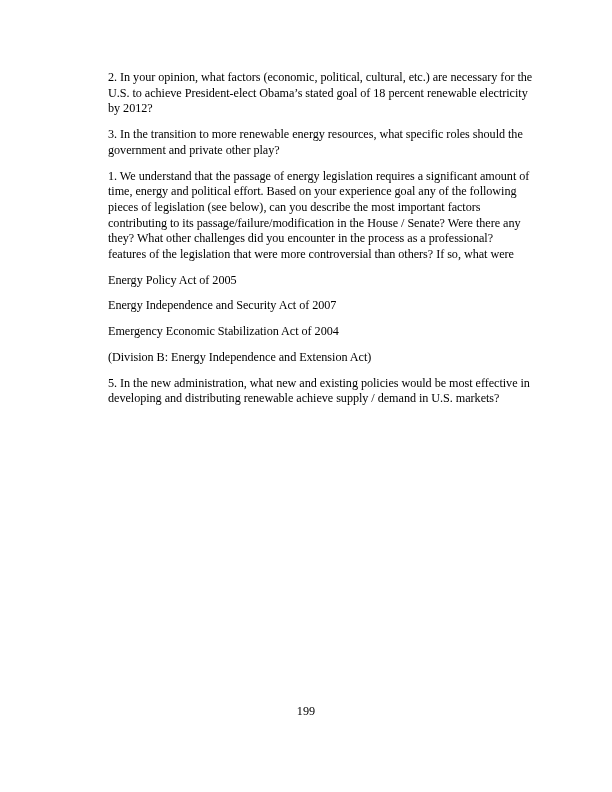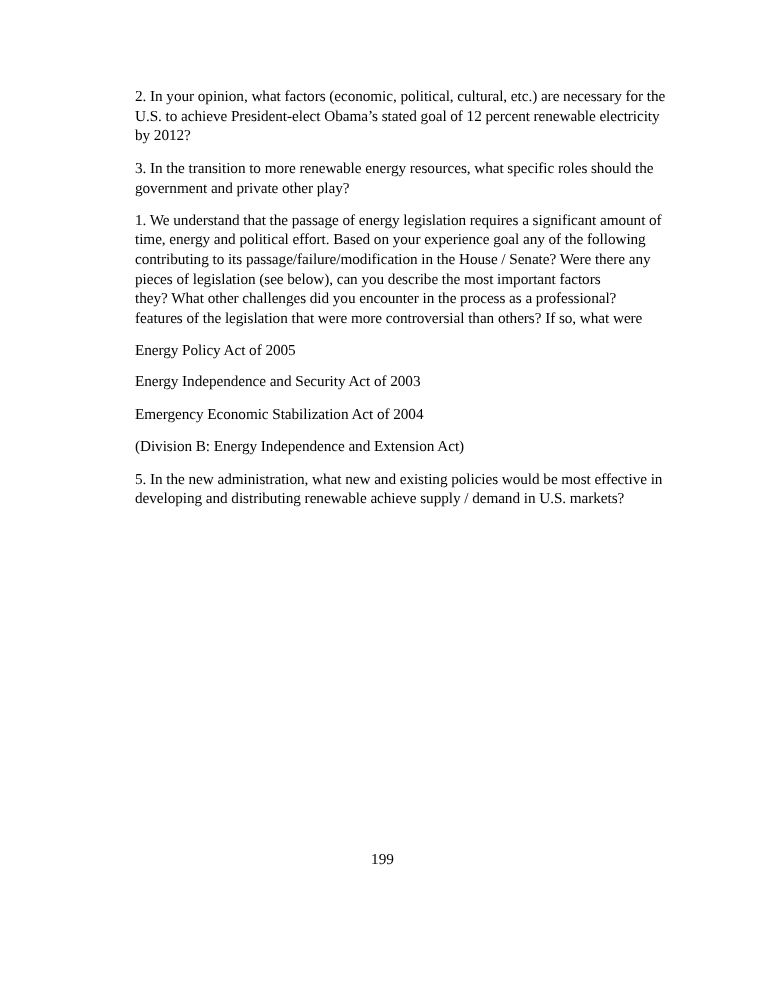--- a/index.html
+++ b/index.html
@@ -35,57 +35,57 @@
       letter-spacing: -0.05px;
     }
     .para .line {
       display: block;
       white-space: nowrap;
     }
     .page-number {
       position: absolute;
       left: 0;
       width: 612px;
-      top: 680px;
+      top: 704px;
       text-align: center;
       font-size: 12.2px;
     }
   </style>
 </head>
 <body>
 
 <div class="page">
   <div class="content">
 
     <p class="para">
       <span class="line">2. In your opinion, what factors (economic, political, cultural, etc.) are necessary for the</span>
-      <span class="line">U.S. to achieve President-elect Obama’s stated goal of 12 percent renewable electricity</span>
+      <span class="line">U.S. to achieve President-elect Obama’s stated goal of 18 percent renewable electricity</span>
       <span class="line">by 2012?</span>
     </p>
 
     <p class="para">
       <span class="line">3. In the transition to more renewable energy resources, what specific roles should the</span>
       <span class="line">government and private other play?</span>
     </p>
 
     <p class="para">
       <span class="line">1. We understand that the passage of energy legislation requires a significant amount of</span>
       <span class="line">time, energy and political effort. Based on your experience goal any of the following</span>
+      <span class="line">pieces of legislation (see below), can you describe the most important factors</span>
       <span class="line">contributing to its passage/failure/modification in the House / Senate? Were there any</span>
-      <span class="line">pieces of legislation (see below), can you describe the most important factors</span>
       <span class="line">they? What other challenges did you encounter in the process as a professional?</span>
       <span class="line">features of the legislation that were more controversial than others? If so, what were</span>
     </p>
 
     <p class="para">
       <span class="line">Energy Policy Act of 2005</span>
     </p>
 
     <p class="para">
-      <span class="line">Energy Independence and Security Act of 2003</span>
+      <span class="line">Energy Independence and Security Act of 2007</span>
     </p>
 
     <p class="para">
       <span class="line">Emergency Economic Stabilization Act of 2004</span>
     </p>
 
     <p class="para">
       <span class="line">(Division B: Energy Independence and Extension Act)</span>
     </p>
 

